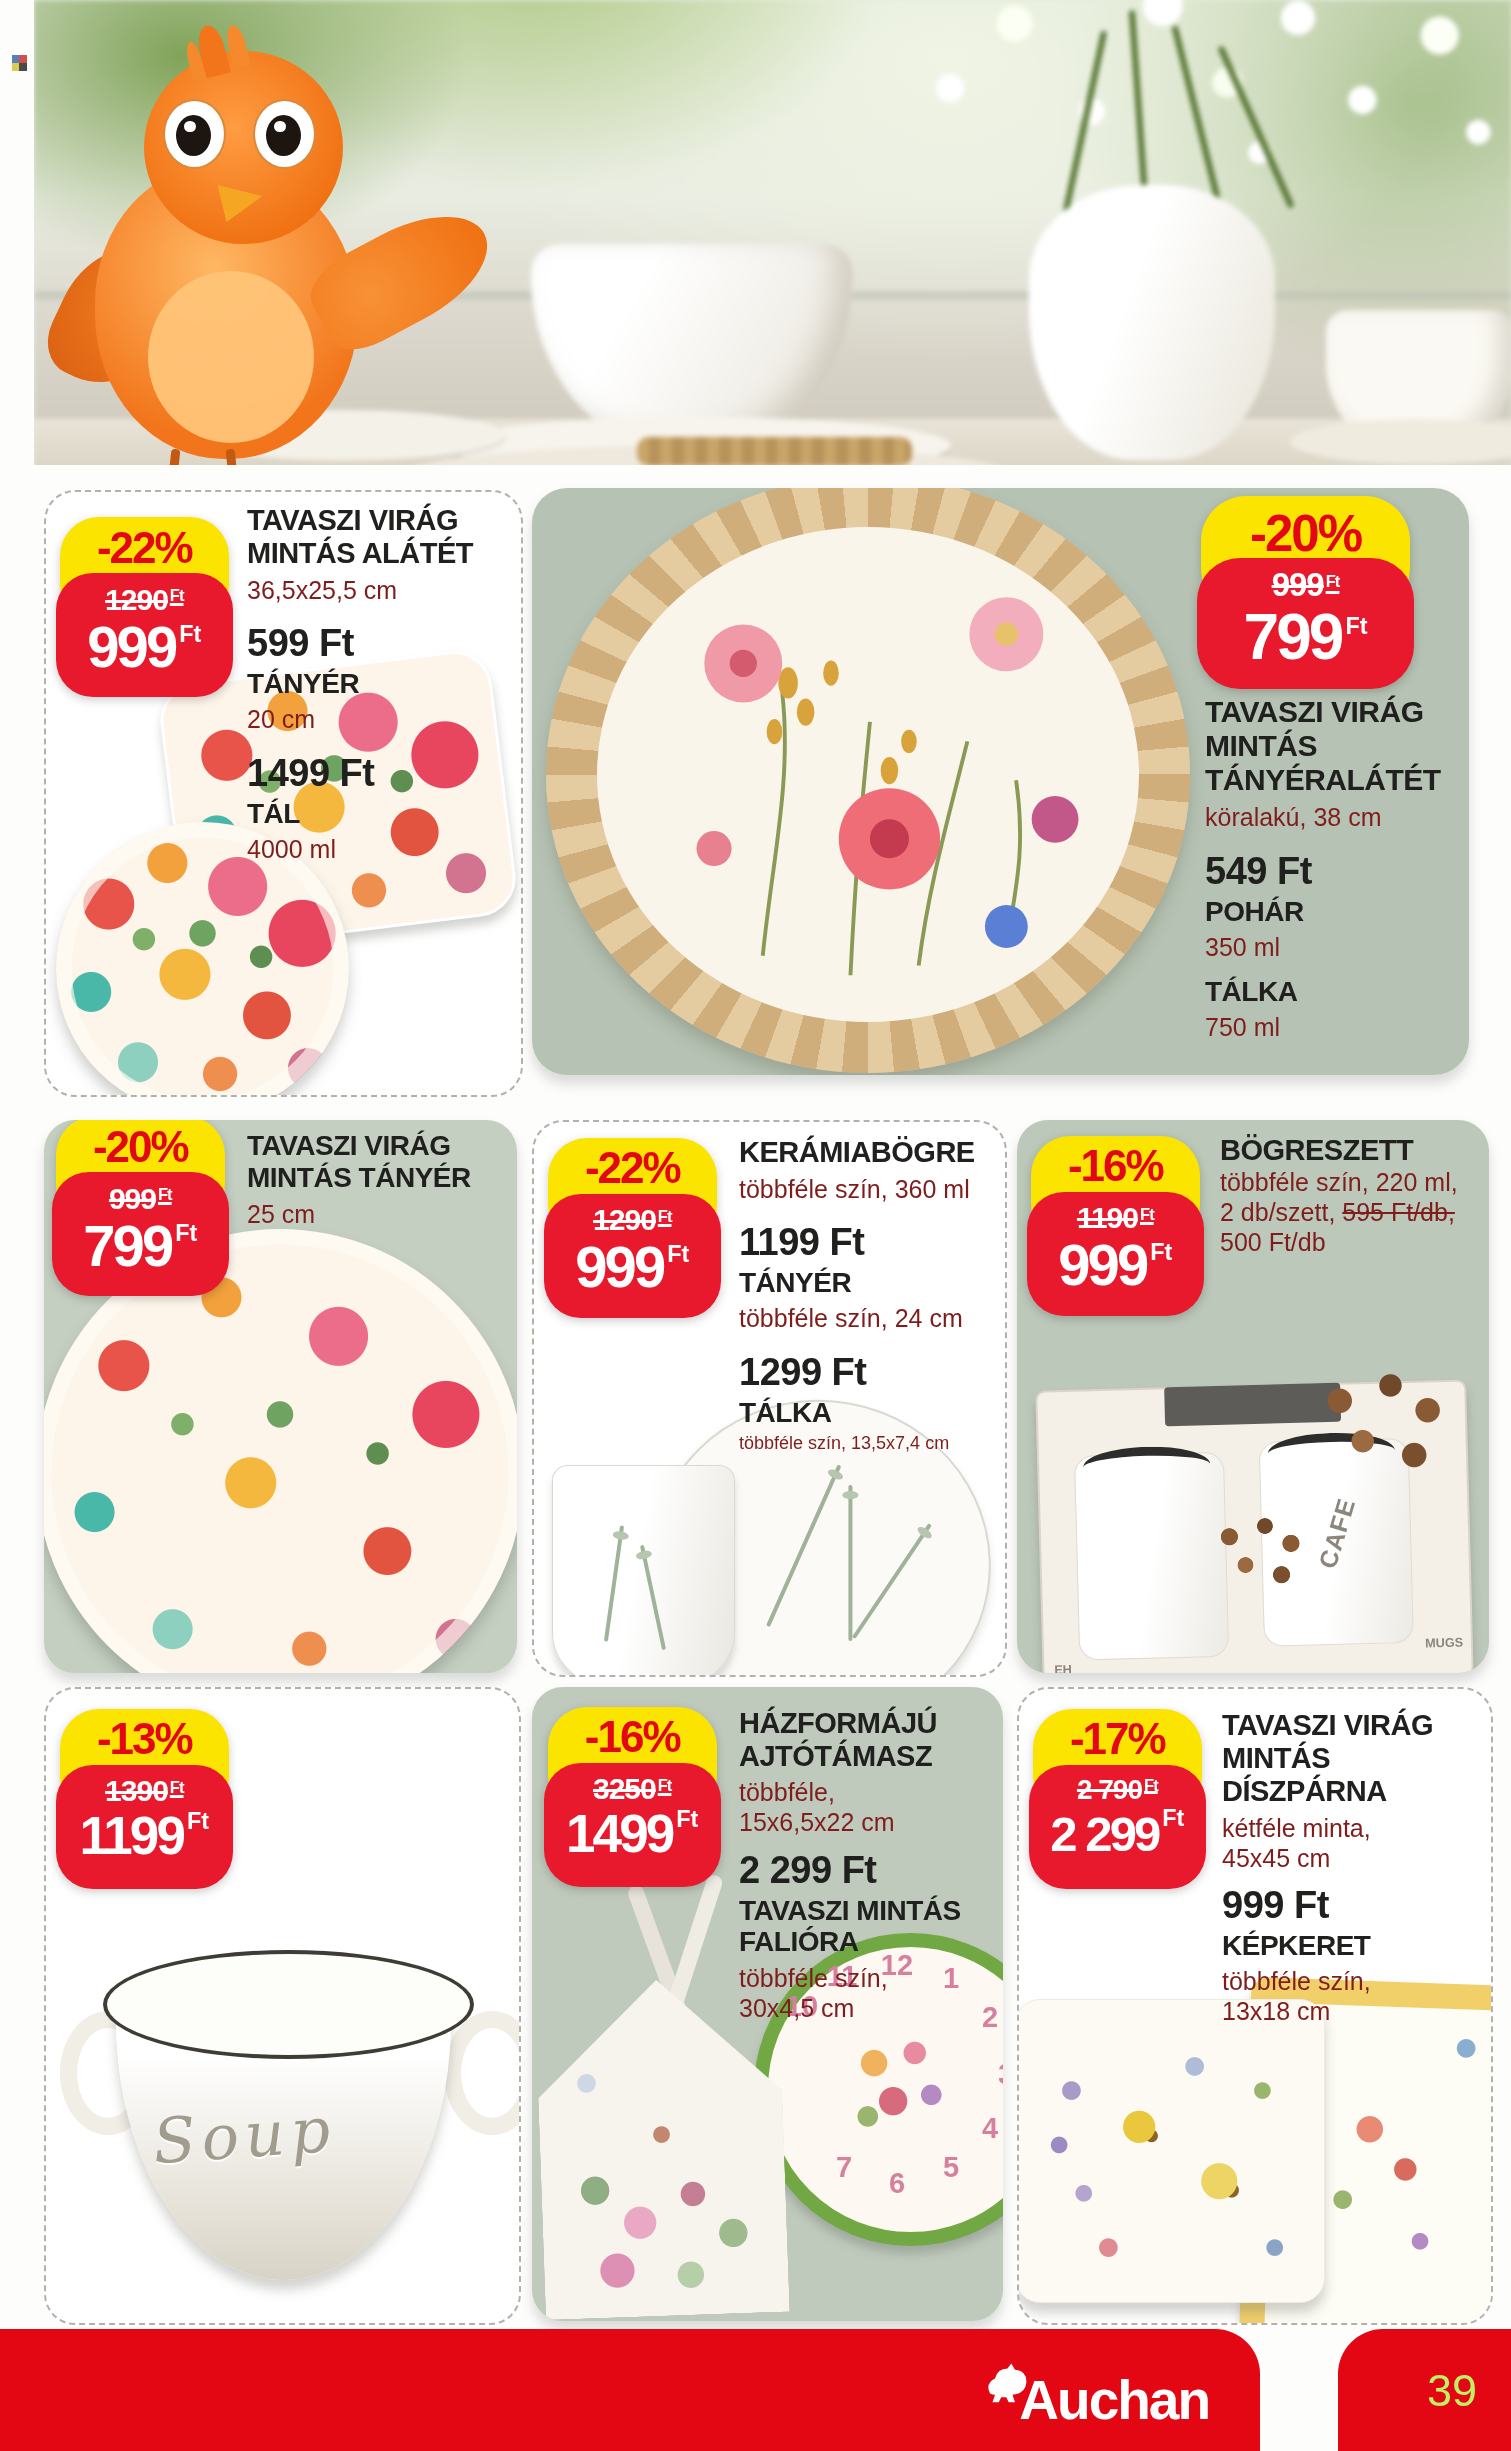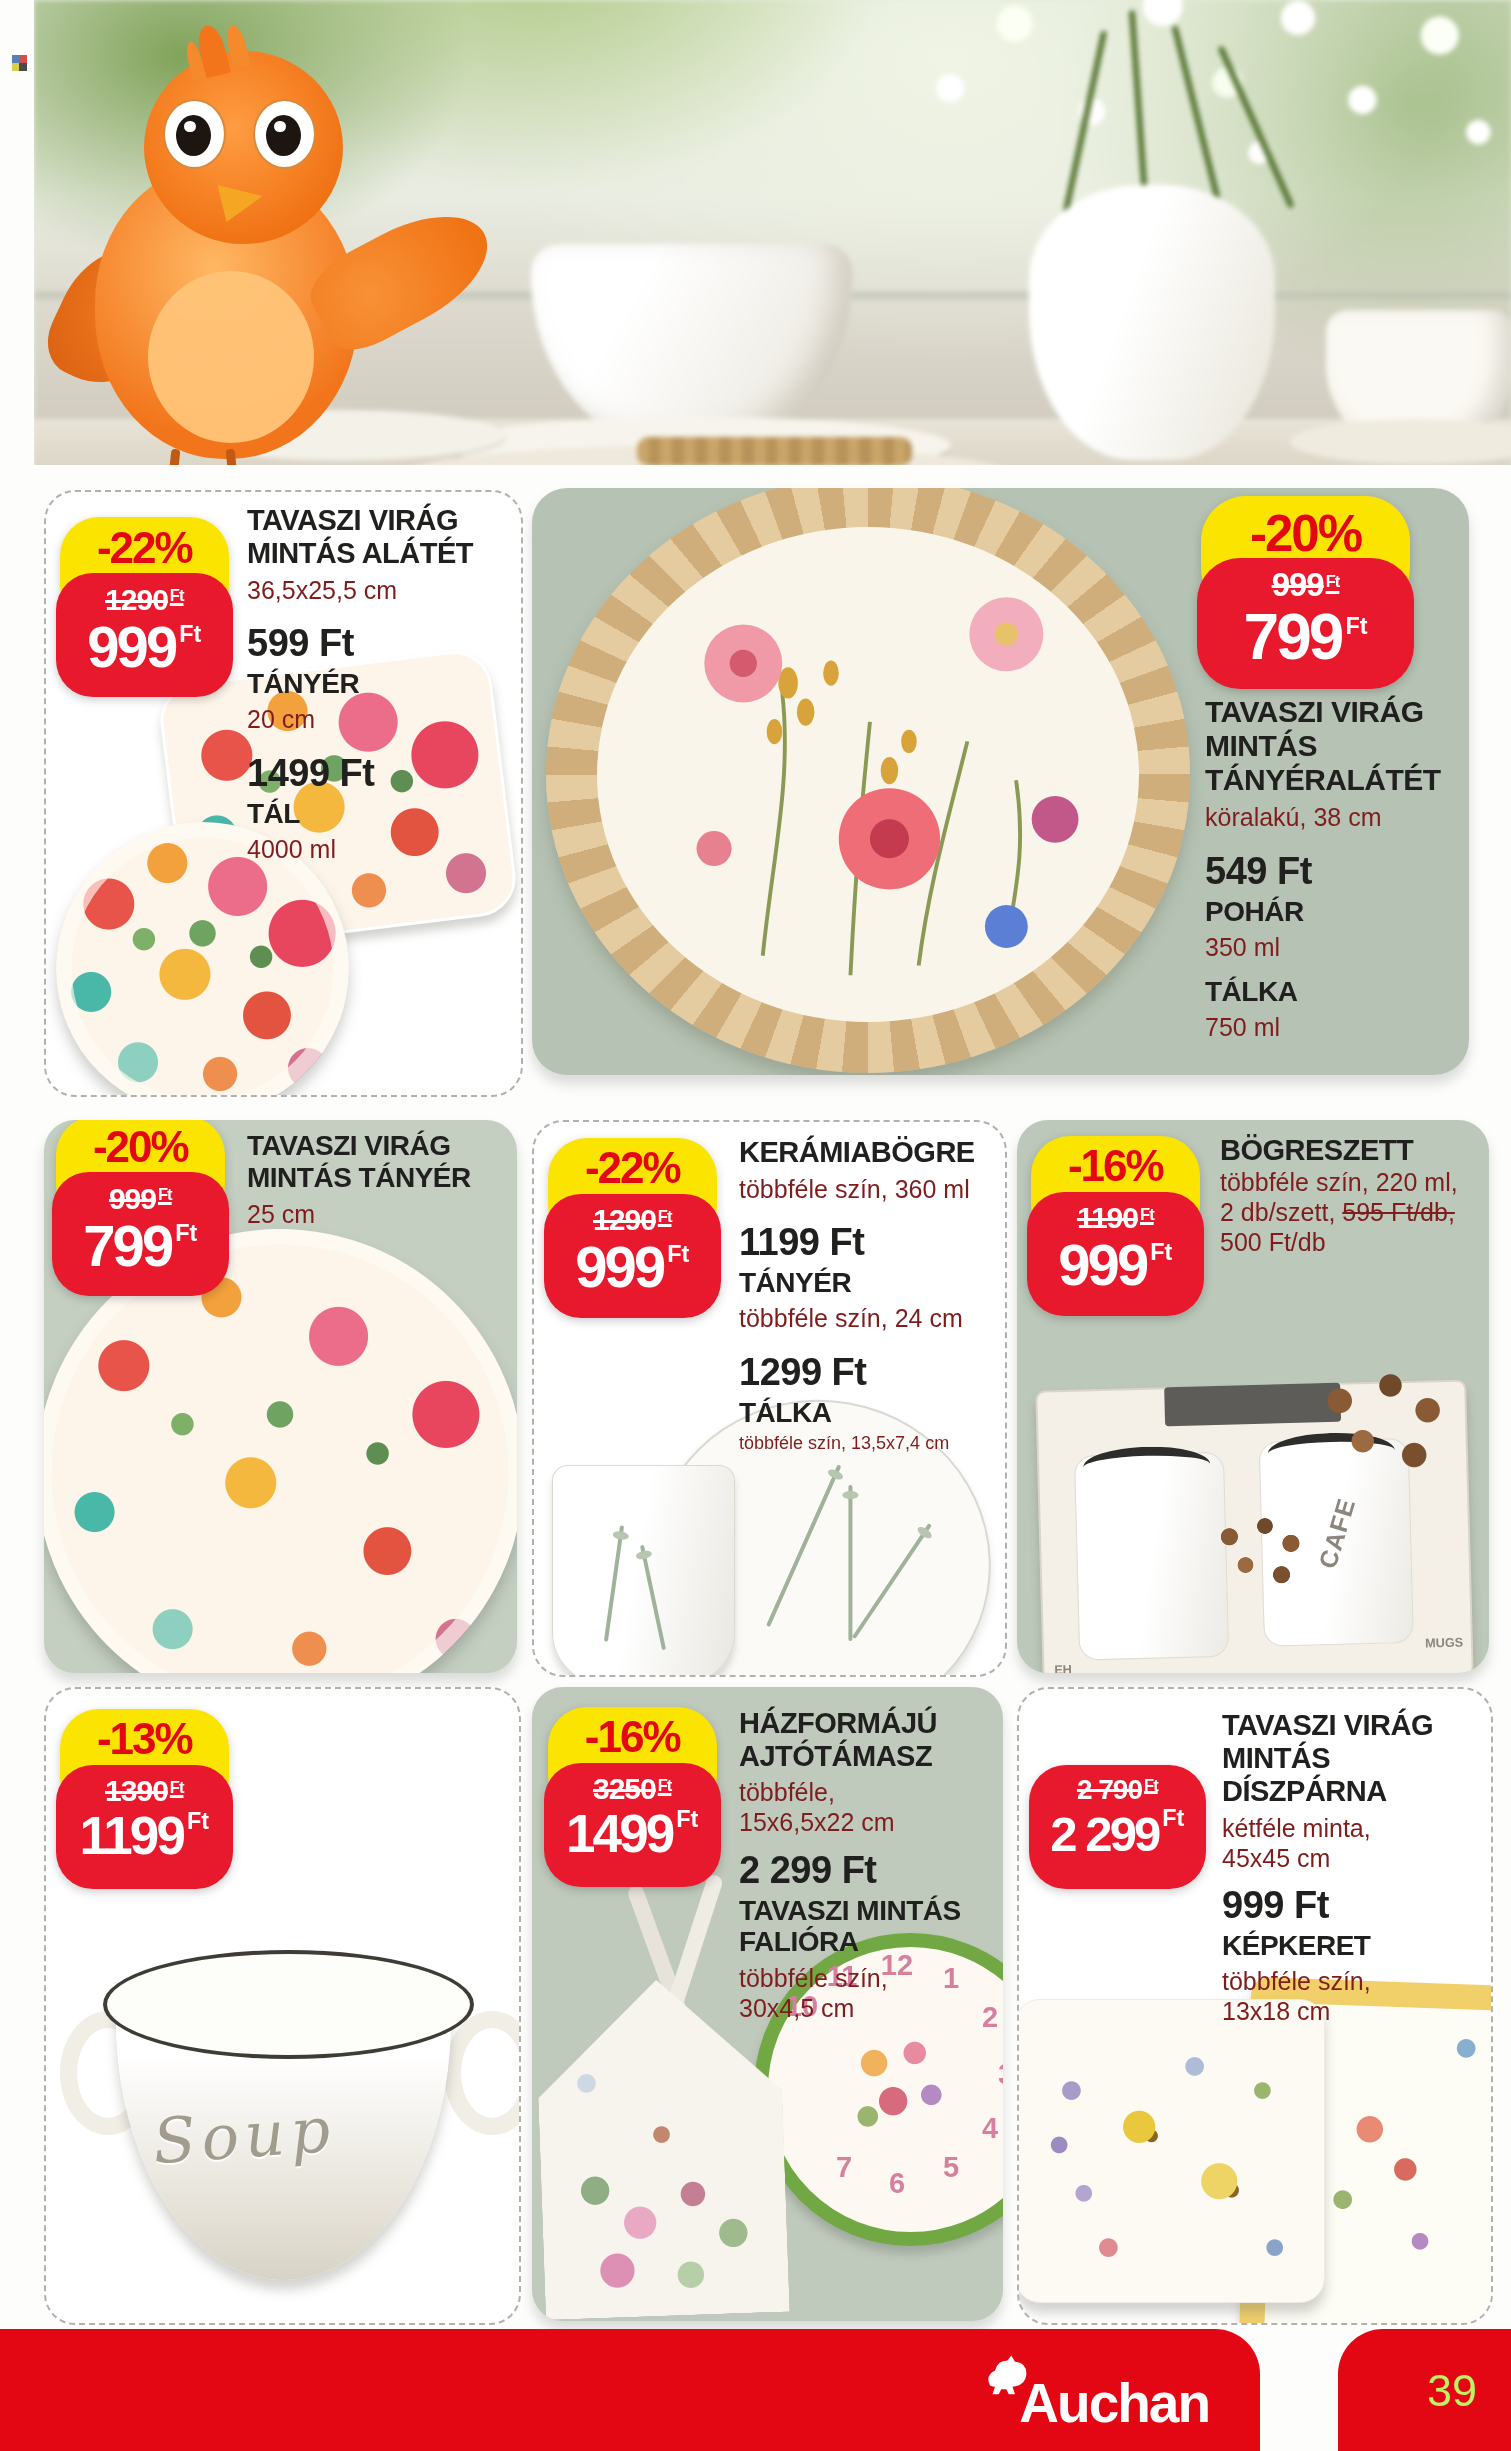--- a/index.html
+++ b/index.html
@@ -183,21 +183,21 @@
     radial-gradient(circle at 80% 30%, #9ab56e 0 7.8px, transparent 8.8px),
     radial-gradient(circle at 30% 82%, #e08a92 0 8.8px, transparent 9.8px),
     radial-gradient(circle at 84% 82%, #8aa4c8 0 7.8px, transparent 8.8px);}
 
   
   .platec{position:absolute;border-radius:50%;box-shadow:inset 0 0 0 15.6px rgba(255,252,245,.65), 0 9.8px 13.7px rgba(90,95,85,.3);}
   .matrect{position:absolute;border-radius:39px;transform:rotate(-7deg);box-shadow:0 7.8px 9.8px rgba(110,110,100,.3);border:3.9px solid #fff;}
 
   
   .footer-bar{position:absolute;left:0;top:2329px;width:1260px;height:123px;background:#e30613;border-radius:0 45px 0 0;}
-  .auchan{position:absolute;right:51px;top:24px;display:flex;align-items:flex-end;}
+  .auchan{position:absolute;right:51px;top:32px;display:flex;align-items:center;}
   .auchan .word{color:#fff;font-size:55px;font-weight:800;letter-spacing:-2px;line-height:1;}
   .auchan svg{margin-right:-13.7px;margin-bottom:33px;position:relative;z-index:2;}
   .page-box{position:absolute;left:1338px;top:2329px;width:174px;height:123px;background:#e30613;border-radius:45px 0 0 0;}
   .page-num{position:absolute;right:35px;top:0;height:123px;line-height:123px;font-size:45px;color:#bef264;font-weight:400;}
 </style>
 </head>
 <body>
 
 <div class="page">
 
@@ -445,20 +445,21 @@
       <span class="cnum" style="left:129px;top:236px">6</span>
       <span class="cnum" style="left:76px;top:220px">7</span>
     </div>
     <div class="strap2"></div>
     <div class="strap"></div>
     <div class="house"></div>
   </div>
 
   <div class="card dashed" style="left:1017px;top:1687px;width:472px;height:634px;overflow:hidden">
     <div class="badge" style="left:9.8px;top:19.5px">
+      <div class="b-top"><span class="b-pct">-17%</span></div>
       <div class="b-bot">
         <div class="b-old" style="font-size:28px"><span>2 790</span><span class="cur">Ft</span></div>
         <div class="b-new" style="font-size:49px"><span>2 299</span><span class="cur">Ft</span></div>
       </div>
     </div>
     <div class="ptext" style="left:203px;top:19.5px;width:261px">
       <div class="p-name">TAVASZI VIRÁG
 MINTÁS
 DÍSZPÁRNA</div>
       <div class="p-spec">kétféle minta,

